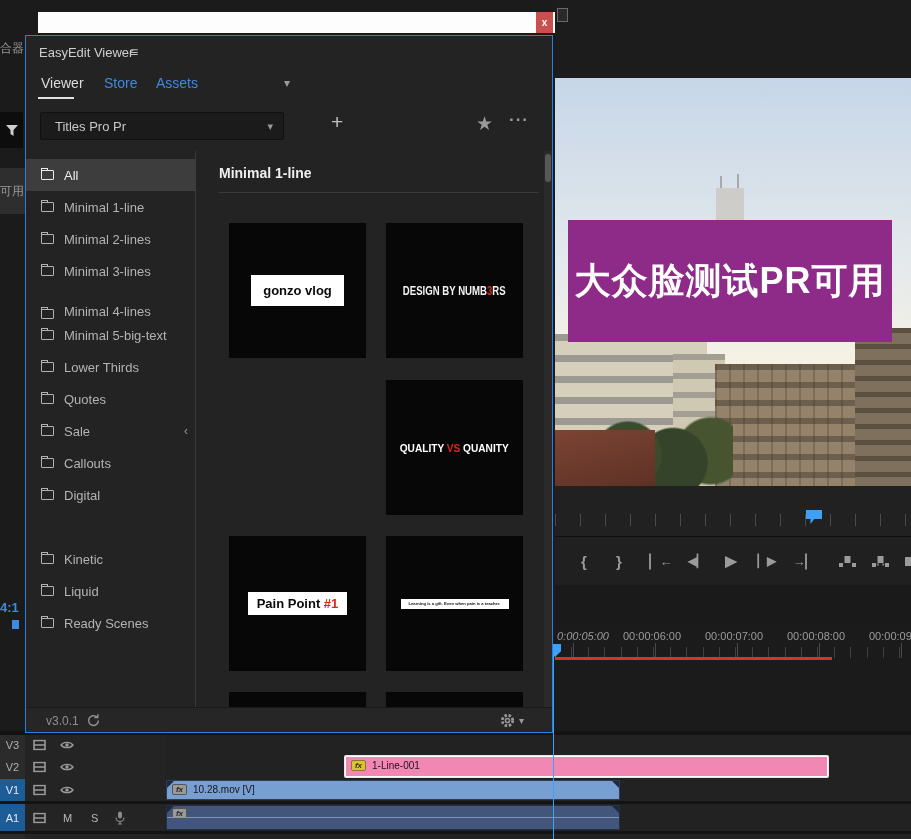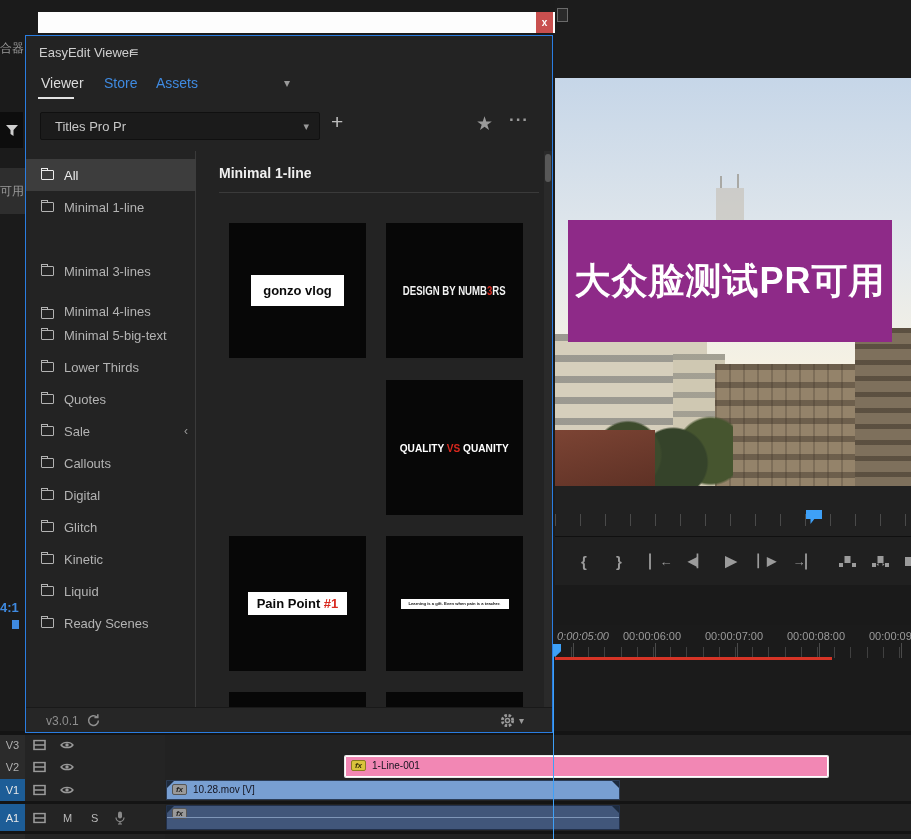--- a/index.html
+++ b/index.html
@@ -87,21 +87,21 @@
             font-size:10px;font-weight:bold;display:flex;align-items:center;justify-content:center;}
   .bg-icon-frag{left:557px;top:8px;width:11px;height:14px;border:1px solid #6a6a6a;background:#2a2a2a;}
   .panel{left:25px;top:35px;width:528px;height:698px;background:#232323;border:1px solid #2a7de1;overflow:hidden;}
   .p-title{left:13px;top:9px;font-size:13px;color:#cfcfcf;}
   .p-menu{left:104px;top:8px;font-size:14px;color:#bdbdbd;}
   .ptab{position:absolute;top:39px;font-size:14px;}
   .ptab.on{color:#dcdcdc;}
   .ptab.off{color:#3f8ae0;}
   .ptab-underline{left:12px;top:61px;width:36px;height:2px;background:#e2e2e2;}
   .ptab-chev{left:258px;top:40px;font-size:12px;color:#9a9a9a;}
-  .dropdown{left:14px;top:76px;width:280px;height:28px;background:#1b1b1b;border:1px solid #101010;border-radius:2px;}
+  .dropdown{left:14px;top:76px;width:244px;height:28px;background:#1b1b1b;border:1px solid #101010;border-radius:2px;}
   .dd-text{position:absolute;left:14px;top:6px;font-size:13px;color:#c8c8c8;}
   .dd-chev{position:absolute;right:10px;top:7px;font-size:11px;color:#9a9a9a;}
   .plusbtn{left:305px;top:74px;font-size:21px;color:#bdbdbd;font-weight:400;}
   .starbtn{left:450px;top:76px;font-size:19px;color:#9a9a9a;}
   .morebtn{left:483px;top:74px;font-size:17px;color:#9a9a9a;font-weight:bold;letter-spacing:1px;}
   .content{left:0;top:115px;width:526px;height:556px;overflow:hidden;}
   .sidebar{position:absolute;left:0;top:0;width:170px;height:556px;border-right:1px solid #3a3a3a;}
   .srow{position:absolute;left:0;width:170px;height:32px;display:flex;align-items:center;color:#b3b3b3;font-size:13px;}
   .srow.sel{background:#3d3d3d;color:#ededed;}
   .folder{width:13px;height:10px;border:1px solid currentColor;border-radius:1px;margin:0 10px 0 15px;position:relative;flex:0 0 13px;}
@@ -341,20 +341,24 @@
 
       <div class="sidebar">
         <div class="srow sel" style="top:8px;">
             <span class="folder"></span>
             <span>All</span>
           </div>
         <div class="srow" style="top:40px;">
             <span class="folder"></span>
             <span>Minimal 1-line</span>
           </div>
+        <div class="srow" style="top:72px;">
+            <span class="folder"></span>
+            <span>Minimal 2-lines</span>
+          </div>
         <div class="srow" style="top:104px;">
             <span class="folder"></span>
             <span>Minimal 3-lines</span>
           </div>
         <div class="srow" style="top:136px;align-items:flex-end;">
             <span class="folder"></span>
             <span>Minimal 4-lines</span>
           </div>
         <div class="srow" style="top:168px;">
             <span class="folder"></span>
@@ -373,24 +377,20 @@
             <span>Sale</span>
             <span class="srow-chev">‹</span>
           </div>
         <div class="srow" style="top:296px;">
             <span class="folder"></span>
             <span>Callouts</span>
           </div>
         <div class="srow" style="top:328px;">
             <span class="folder"></span>
             <span>Digital</span>
-          </div>
-        <div class="srow" style="top:360px;">
-            <span class="folder"></span>
-            <span>Glitch</span>
           </div>
         <div class="srow" style="top:392px;">
             <span class="folder"></span>
             <span>Kinetic</span>
           </div>
         <div class="srow" style="top:424px;">
             <span class="folder"></span>
             <span>Liquid</span>
           </div>
         <div class="srow" style="top:456px;">

